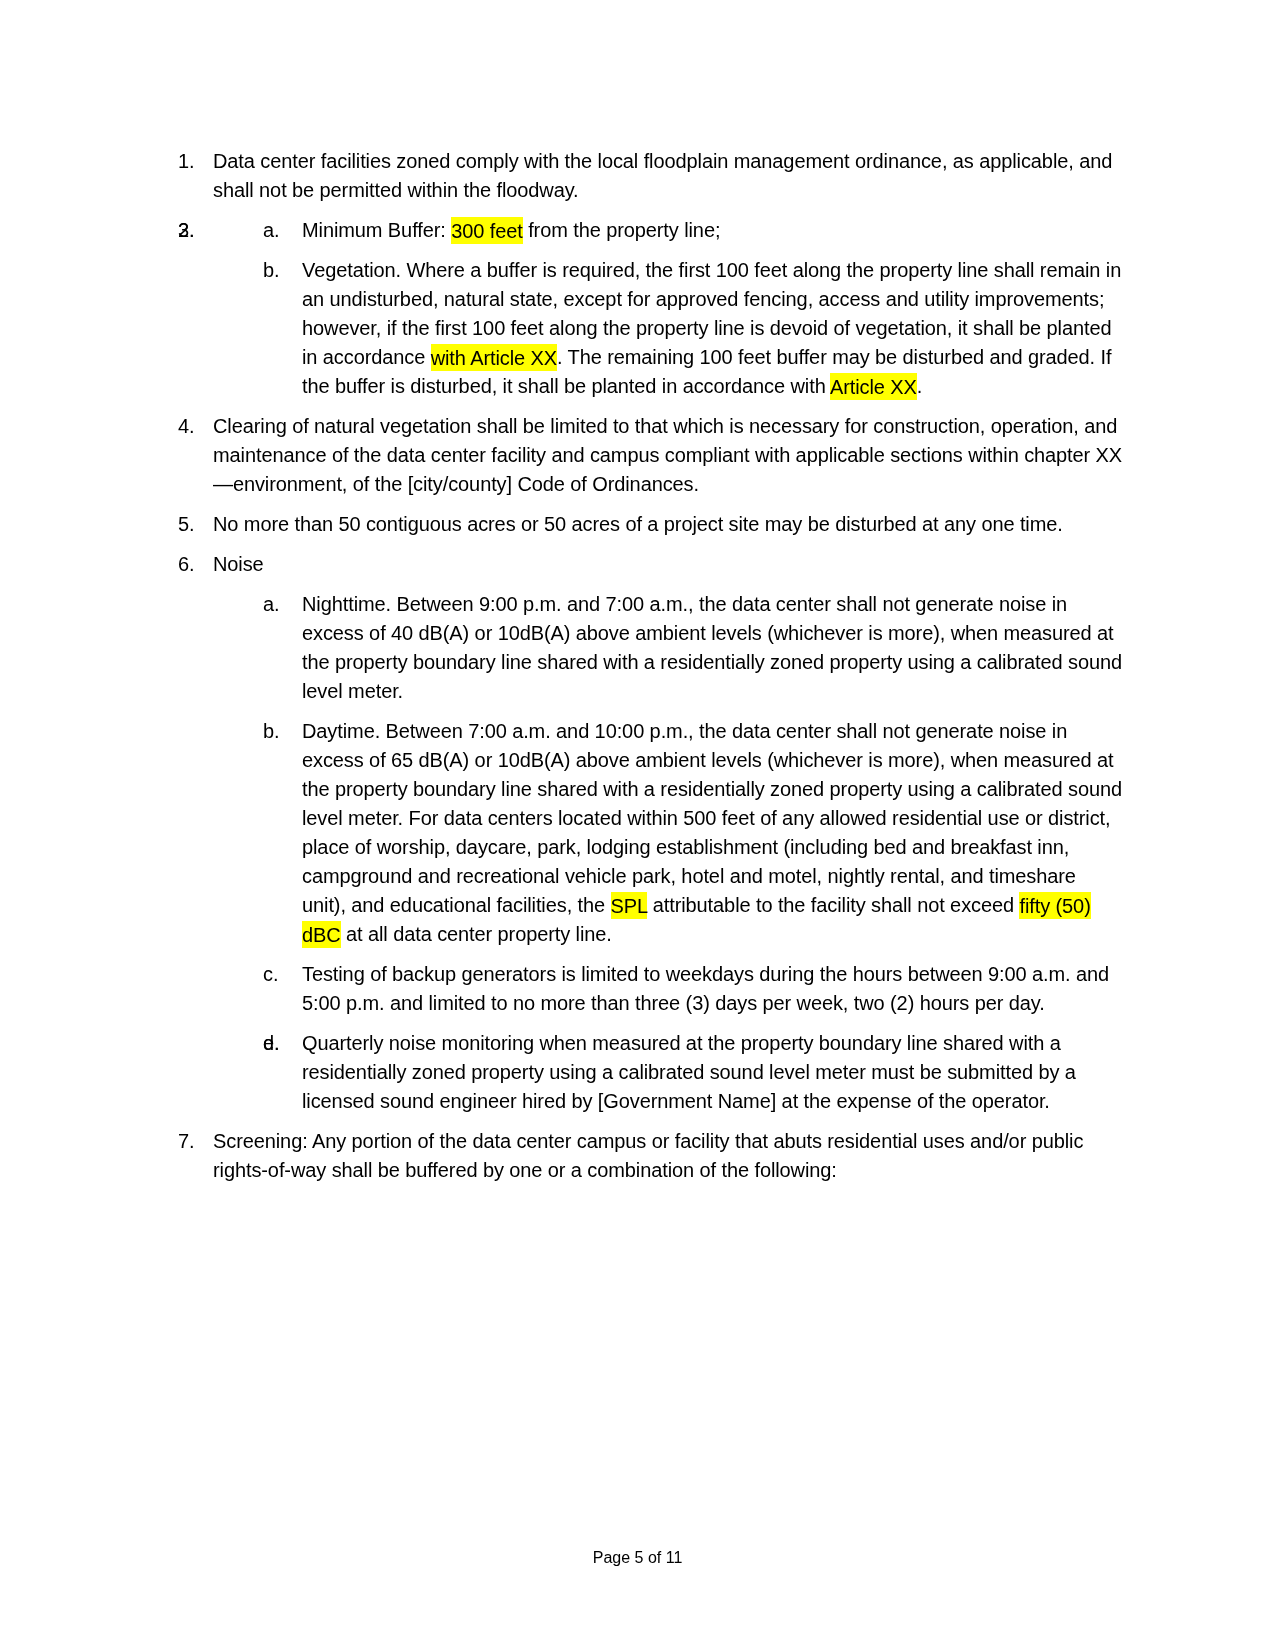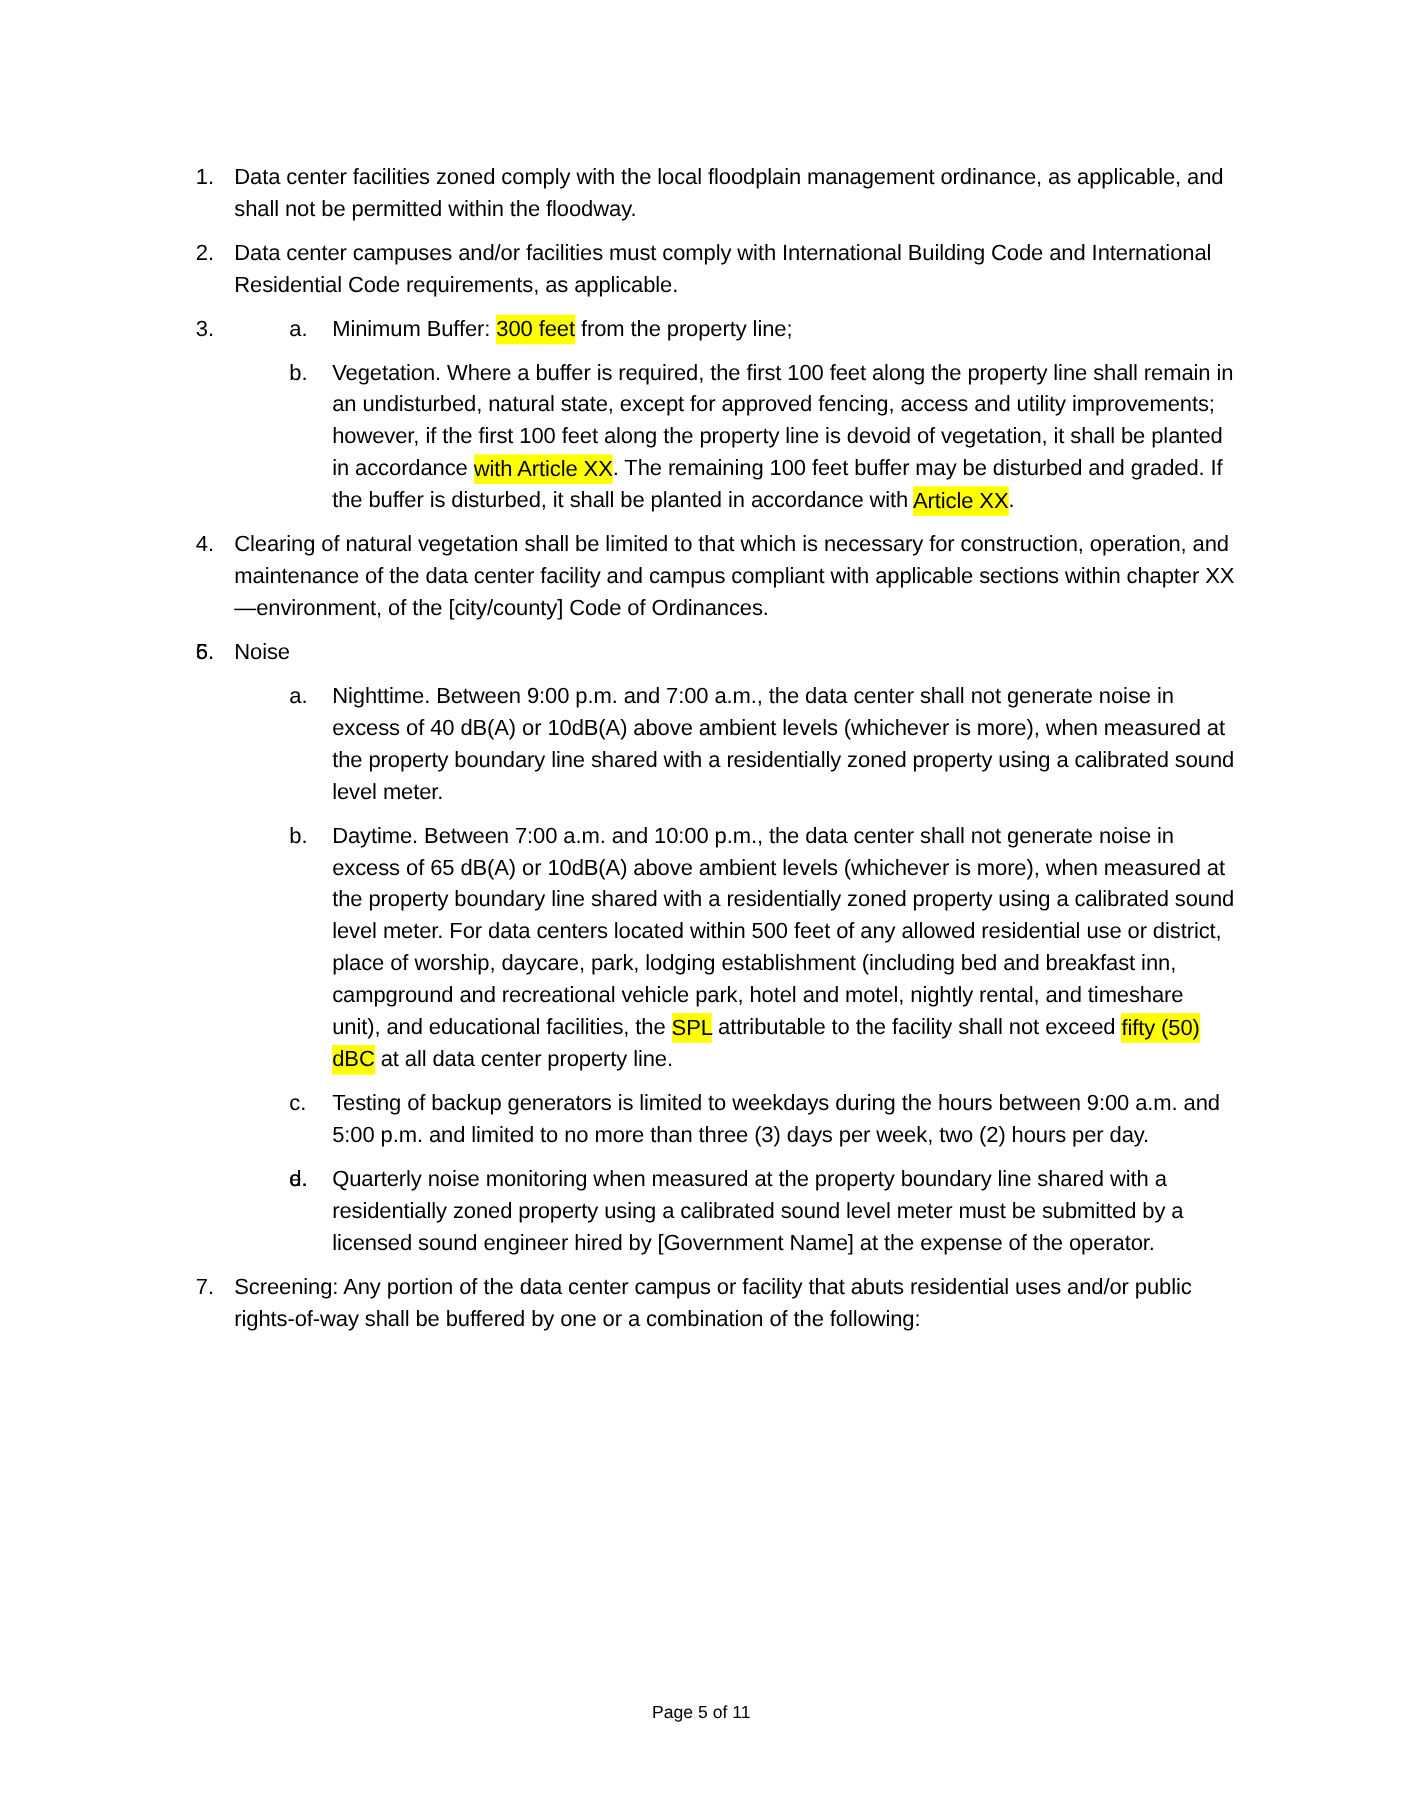--- a/index.html
+++ b/index.html
@@ -48,26 +48,26 @@
     line-height: 20px;
     color: #000000;
   }
 </style>
 </head>
 <body>
 
 <div class="page">
   <div class="content" id="doc-content">
       <div class="doc-item lvl1"><span class="marker">1.</span><span class="item-text"><span class="seg">Data center facilities zoned comply with the local floodplain management ordinance, as applicable, and shall not be permitted within the floodway.</span></span></div>
-      <div class="doc-item lvl1"><span class="marker">2.</span><span class="item-text"><span class="seg">Data center campuses and/or facilities must comply with International Building Code and International Residential Code requirements, as applicable.</span></span></div>
+      <div class="doc-item lvl1"><span class="marker">2.</span></div>
       <div class="doc-item lvl1"><span class="marker">3.</span></div>
       <div class="doc-item lvl2"><span class="marker">a.</span><span class="item-text"><span class="seg">Minimum Buffer: </span><span class="seg hl">300 feet</span><span class="seg"> from the property line;</span></span></div>
       <div class="doc-item lvl2"><span class="marker">b.</span><span class="item-text"><span class="seg">Vegetation. Where a buffer is required, the first 100 feet along the property line shall remain in an undisturbed, natural state, except for approved fencing, access and utility improvements; however, if the first 100 feet along the property line is devoid of vegetation, it shall be planted in accordance </span><span class="seg hl">with Article XX</span><span class="seg">. The remaining 100 feet buffer may be disturbed and graded. If the buffer is disturbed, it shall be planted in accordance with </span><span class="seg hl">Article XX</span><span class="seg">.</span></span></div>
       <div class="doc-item lvl1"><span class="marker">4.</span><span class="item-text"><span class="seg">Clearing of natural vegetation shall be limited to that which is necessary for construction, operation, and maintenance of the data center facility and campus compliant with applicable sections within chapter XX—environment, of the [city/county] Code of Ordinances.</span></span></div>
-      <div class="doc-item lvl1"><span class="marker">5.</span></div>
+      <div class="doc-item lvl1"><span class="marker">5.</span><span class="item-text"><span class="seg">No more than 50 contiguous acres or 50 acres of a project site may be disturbed at any one time.</span></span></div>
       <div class="doc-item lvl1"><span class="marker">6.</span><span class="item-text"><span class="seg">Noise</span></span></div>
       <div class="doc-item lvl2"><span class="marker">a.</span><span class="item-text"><span class="seg">Nighttime. Between 9:00 p.m. and 7:00 a.m., the data center shall not generate noise in excess of 40 dB(A) or 10dB(A) above ambient levels (whichever is more), when measured at the property boundary line shared with a residentially zoned property using a calibrated sound level meter.</span></span></div>
       <div class="doc-item lvl2"><span class="marker">b.</span><span class="item-text"><span class="seg">Daytime. Between 7:00 a.m. and 10:00 p.m., the data center shall not generate noise in excess of 65 dB(A) or 10dB(A) above ambient levels (whichever is more), when measured at the property boundary line shared with a residentially zoned property using a calibrated sound level meter. For data centers located within 500 feet of any allowed residential use or district, place of worship, daycare, park, lodging establishment (including bed and breakfast inn, campground and recreational vehicle park, hotel and motel, nightly rental, and timeshare unit), and educational facilities, the </span><span class="seg hl">SPL</span><span class="seg"> attributable to the facility shall not exceed </span><span class="seg hl">fifty (50) dBC</span><span class="seg"> at all data center property line.</span></span></div>
       <div class="doc-item lvl2"><span class="marker">c.</span><span class="item-text"><span class="seg">Testing of backup generators is limited to weekdays during the hours between 9:00 a.m. and 5:00 p.m. and limited to no more than three (3) days per week, two (2) hours per day.</span></span></div>
       <div class="doc-item lvl2"><span class="marker">d.</span></div>
       <div class="doc-item lvl2"><span class="marker">e.</span><span class="item-text"><span class="seg">Quarterly noise monitoring when measured at the property boundary line shared with a residentially zoned property using a calibrated sound level meter must be submitted by a licensed sound engineer hired by [Government Name] at the expense of the operator.</span></span></div>
       <div class="doc-item lvl1"><span class="marker">7.</span><span class="item-text"><span class="seg">Screening: Any portion of the data center campus or facility that abuts residential uses and/or public rights-of-way shall be buffered by one or a combination of the following:</span></span></div>
     </div>
   <div class="footer">Page 5 of 11</div>
 </div>

